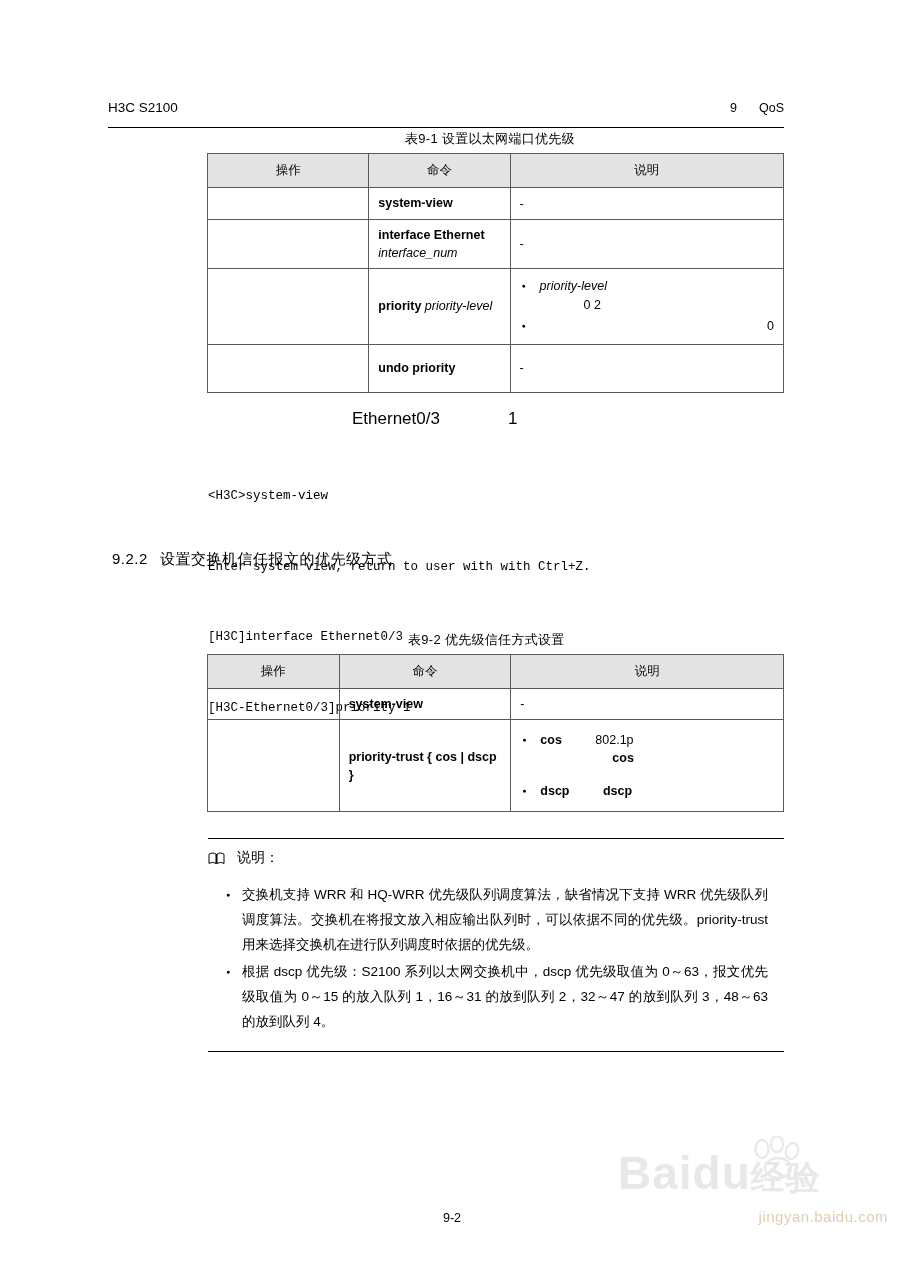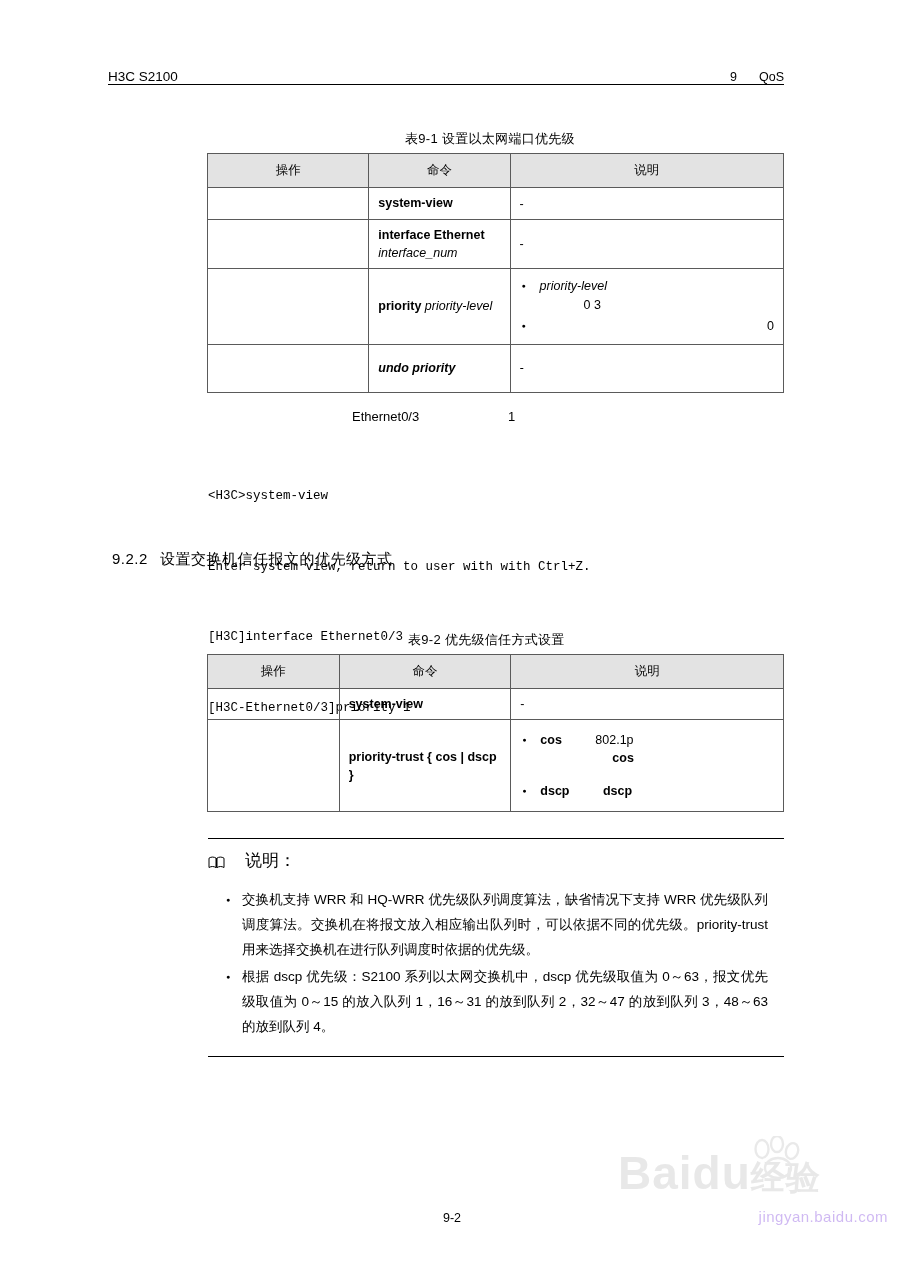--- a/index.html
+++ b/index.html
@@ -19,27 +19,27 @@
     left: 0; top: 0;
     width: 904px;
     height: 1280px;
     overflow: hidden;
   }
 
   
   .header {
     position: absolute;
     left: 108px;
-    top: 69px;
+    top: 100px;
     width: 676px;
     display: flex;
     justify-content: space-between;
     align-items: flex-end;
     font-size: 13.5px;
-    padding-bottom: 0;
+    padding-bottom: 12px;
     border-bottom: 1.5px solid #000;
   }
   .header-right {
     display: flex;
     gap: 22px;
     font-size: 12.5px;
   }
 
   
   .tbl-caption {
@@ -88,21 +88,21 @@
     font-size: 7px;
     line-height: 2.6;
   }
   .indent-1 { display:inline-block; width: 44px; }
   .indent-2 { display:inline-block; width: 200px; }
   .indent-3 { display:inline-block; width: 30px; }
 
   
   .midline {
     position: absolute;
-    font-size: 13px;
+    font-size: 17px;
   }
 
   
   .cli {
     position: absolute;
     left: 208px;
     top: 438px;
     font-family: "Liberation Mono", monospace;
     font-size: 12.5px;
     line-height: 23.5px;
@@ -130,22 +130,22 @@
     border-top: 1.5px solid #000;
     margin-bottom: 10px;
   }
   .note-rule-bottom {
     border-top: 1.5px solid #000;
     margin-top: 10px;
   }
   .note-head {
     display: flex;
     align-items: center;
-    gap: 20px;
-    font-size: 17px;
+    gap: 12px;
+    font-size: 14px;
     margin-bottom: 6px;
   }
   .book-icon {
     display: inline-block;
     width: 17px; height: 13px;
     position: relative;
   }
   .note-body {
     font-size: 13.5px;
     line-height: 1.85;
@@ -194,21 +194,21 @@
   .wm-text {
     font-family: "Liberation Sans", sans-serif;
     font-weight: bold;
     font-size: 46px;
     color: #b9b9b9;
     letter-spacing: 1px;
     line-height: 1;
   }
   .wm-sub {
     font-size: 15px;
-    color: #6d28d9;
+    color: #a16207;
     text-align: right;
     margin-top: 12px;
     letter-spacing: 0.5px;
   }
   .wm-paw {
     position: absolute;
     right: 84px;
     top: -14px;
     width: 52px;
     height: 44px;
@@ -256,29 +256,29 @@
       <tr style="height:62px;">
         <td></td>
         <td class="cell-cmd">
           <span class="mono-b">priority</span>
           <span class="ital">priority-level</span>
         </td>
         <td>
           <ul class="bullet-list">
             <li>
               <span class="ital">priority-level</span>
-              <br><span class="indent-1"></span><span>0   3</span>
+              <br><span class="indent-1"></span><span>0   2</span>
             </li>
             <li style="text-align:right;">
               <span>0</span>
             </li>
           </ul>
         </td>
       </tr>
-      <tr style="height:48px;font-style:italic;">
+      <tr style="height:48px;">
         <td></td>
         <td class="cell-cmd">
           <span class="mono-b">undo priority</span>
         </td>
         <td>-</td>
       </tr>
     </tbody>
   </table>
 
   <div class="midline" style="left:352px; top:409px;">Ethernet0/3</div>

